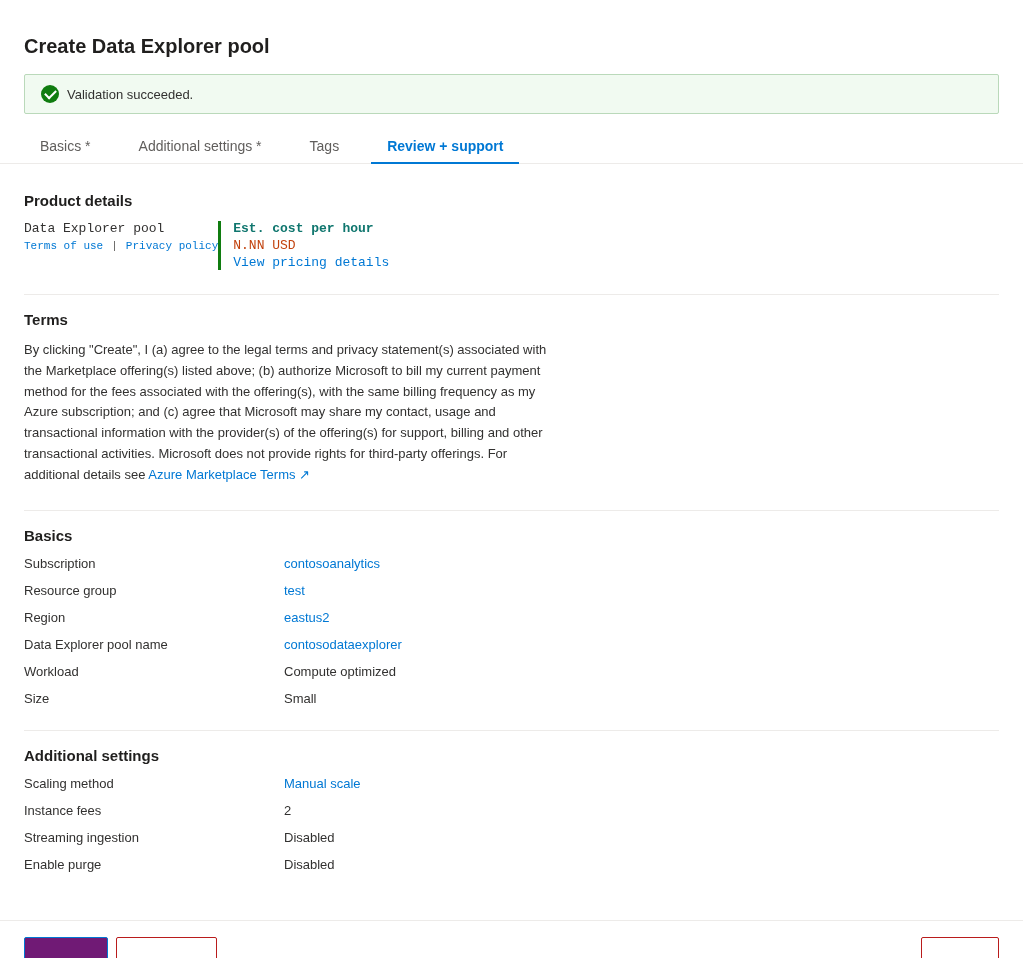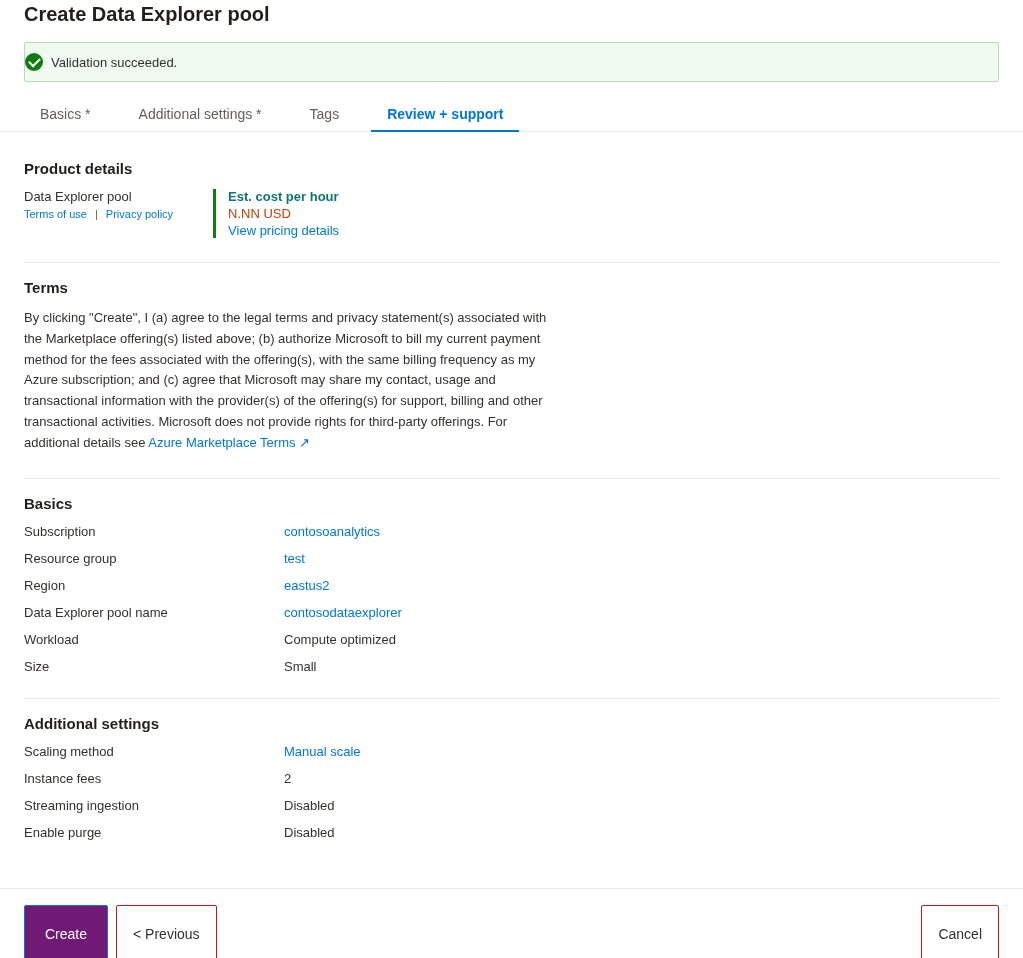--- a/index.html
+++ b/index.html
@@ -8,32 +8,32 @@
       font-size: 13px;
       color: #323130;
       background: #fff;
       width: 1023px;
       min-height: 958px;
       display: flex;
       flex-direction: column;
     }
 
     .page-header {
-      padding: 3px 24px 0 24px;
+      padding: 35px 24px 0 24px;
       font-size: 20px;
       font-weight: 600;
       color: #201f1e;
     }
 
     .validation-banner {
       margin: 16px 24px;
       background: #f1faf1;
       border: 1px solid #bad9ba;
       border-radius: 2px;
-      padding: 10px 0;
+      padding: 10px 16px;
       display: flex;
       align-items: center;
       gap: 8px;
       color: #323130;
       font-size: 13px;
     }
 
     .check-icon {
       width: 18px;
       height: 18px;
@@ -85,22 +85,22 @@
     .section-title {
       font-size: 15px;
       font-weight: 600;
       color: #201f1e;
       margin-bottom: 12px;
       margin-top: 4px;
     }
 
     .product-details-box {
       display: flex;
-      gap: 40px;
       margin-bottom: 16px;
+      font-family: Liberation Mono, monospace;
     }
 
     .product-left {
       display: flex;
       flex-direction: column;
       gap: 4px;
     }
 
     .product-name {
       font-size: 13px;

